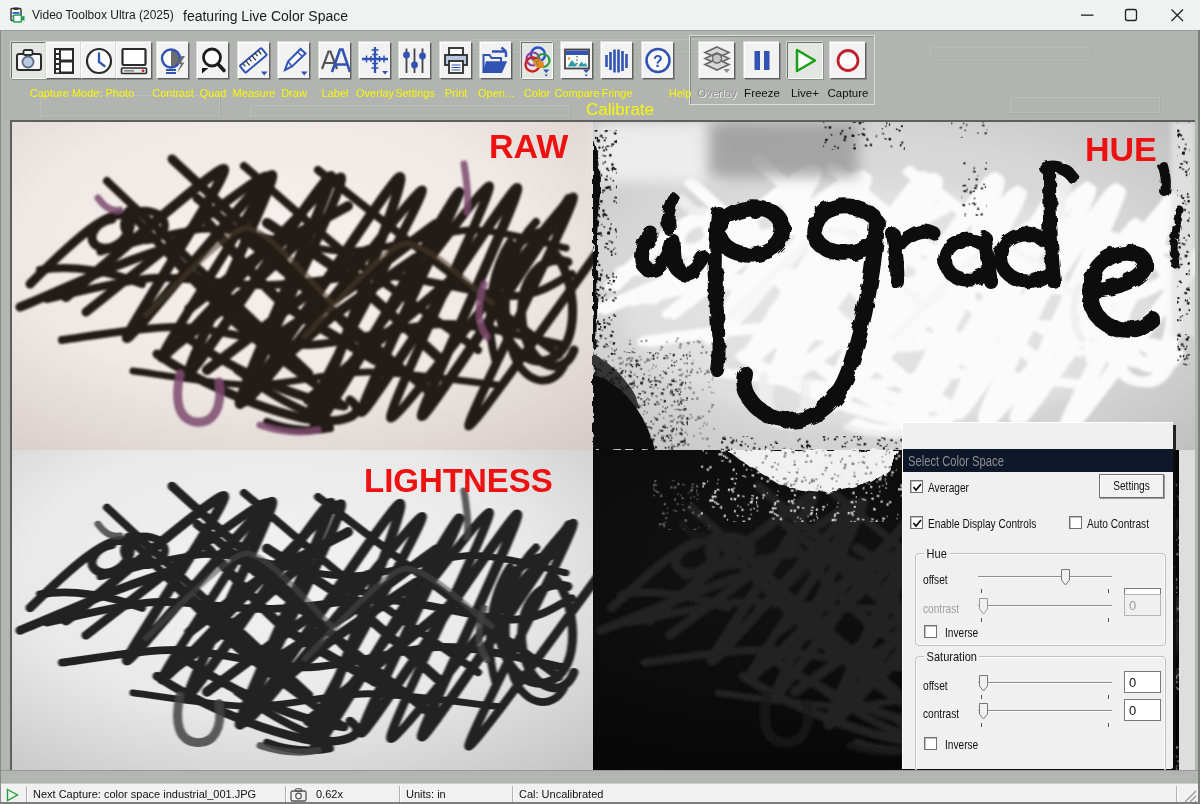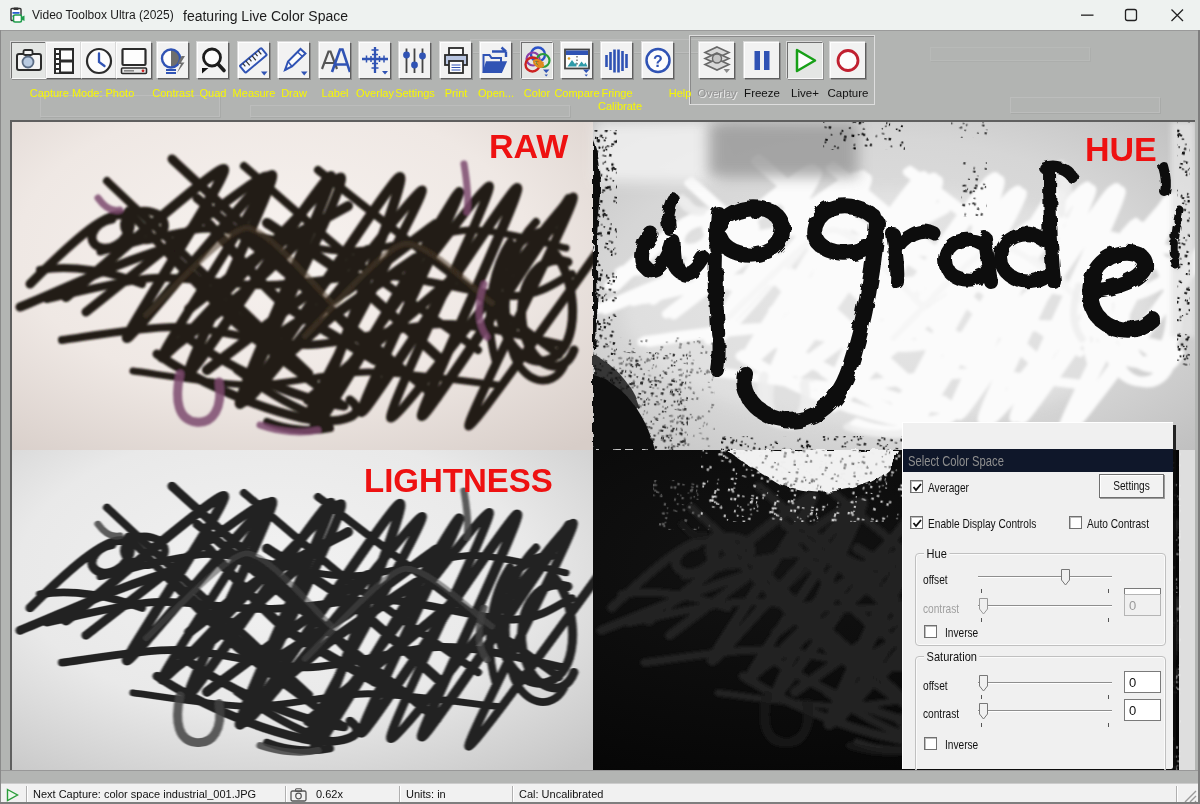--- a/index.html
+++ b/index.html
@@ -11,21 +11,21 @@
 #appicon { position:absolute; left:9px; top:7px; }
 .wb { position:absolute; top:0; width:46px; height:30px; }
 #toolbar { position:absolute; left:0; top:30px; width:1200px; height:90px; background:#b2b4b2; border-top:1px solid #9a9a9a; }
 #toolbar .pat { position:absolute; border:1px solid rgba(255,255,255,.13); box-shadow:1px 1px 0 rgba(90,90,90,.1); }
 .tbtn { position:absolute; top:11px; width:32px; height:37px; background:#f2f2f2; border-top:1px solid #fdfdfd; border-left:1px solid #fdfdfd; border-right:1px solid #5f5f5f; border-bottom:1px solid #5f5f5f; box-shadow:1px 1px 0 #8e8e8e, -1px -1px 0 #d8d8d8; }
 .tbtn.w4 { width:36px; }
 .tbtn.pressed { background:#e4e6e4; border-top:1px solid #6f6f6f; border-left:1px solid #6f6f6f; border-right:1px solid #fafafa; border-bottom:1px solid #fafafa; }
 .tbtn svg { position:absolute; left:0px; top:2px; }
 .tbtn.w4 svg { left:2px; }
 .tlabel { position:absolute; top:56px; font-size:11px; color:#f8f800; white-space:nowrap; transform:translateX(-50%); }
-.tlabel2 { position:absolute; top:69px; font-size:11px; color:#f8f800; white-space:nowrap; transform:translateX(-50%); }
+.tlabel2 { position:absolute; top:69px; font-size:17px; color:#f8f800; white-space:nowrap; transform:translateX(-50%); }
 .blabel { position:absolute; top:56px; font-size:11.5px; color:#111; white-space:nowrap; transform:translateX(-50%); }
 .blabel.dis { color:#929292; text-shadow:1px 1px 0 #ececec; }
 #rgroup { position:absolute; left:689px; top:4px; width:186px; height:70px; border:1px solid #dedede; box-shadow:inset 1px 1px 0 #8a8a8a; }
 #imgarea { position:absolute; left:10px; top:120px; width:1185px; height:650px; background:#000; border-top:2px solid #5f5f5f; border-left:2px solid #5f5f5f; }
 #panel { position:absolute; left:902px; top:422px; width:271px; height:347px; background:#f0f0f0; border-left:1px solid #fff; border-top:1px solid #fff; box-shadow:3px 3px 0 rgba(12,12,12,.88); border-radius:0 0 2px 0; font-size:13px; color:#111; }
 #panel .hdr { position:absolute; left:0; top:0; width:100%; height:26px; color:#9a9a9a; font-size:14px; } #panel .hdr span, #panel .sel span { transform-origin:0 50%; transform:scaleX(0.8); display:inline-block; white-space:nowrap; }
 #panel .sel { position:absolute; left:0; top:26px; width:100%; height:23px; background:#0f172a; color:#8f8f8f; font-size:14px; }
 .cb { position:absolute; width:13px; height:13px; background:#fff; border:1px solid #707070; box-shadow:inset 1px 1px 0 #bdbdbd; }
 .cb svg { position:absolute; left:0; top:0; }
 .grp { position:absolute; left:12px; width:251px; border:1px solid #c0c0c0; border-radius:4px; box-shadow:inset 0 0 0 1px rgba(255,255,255,.7); }

